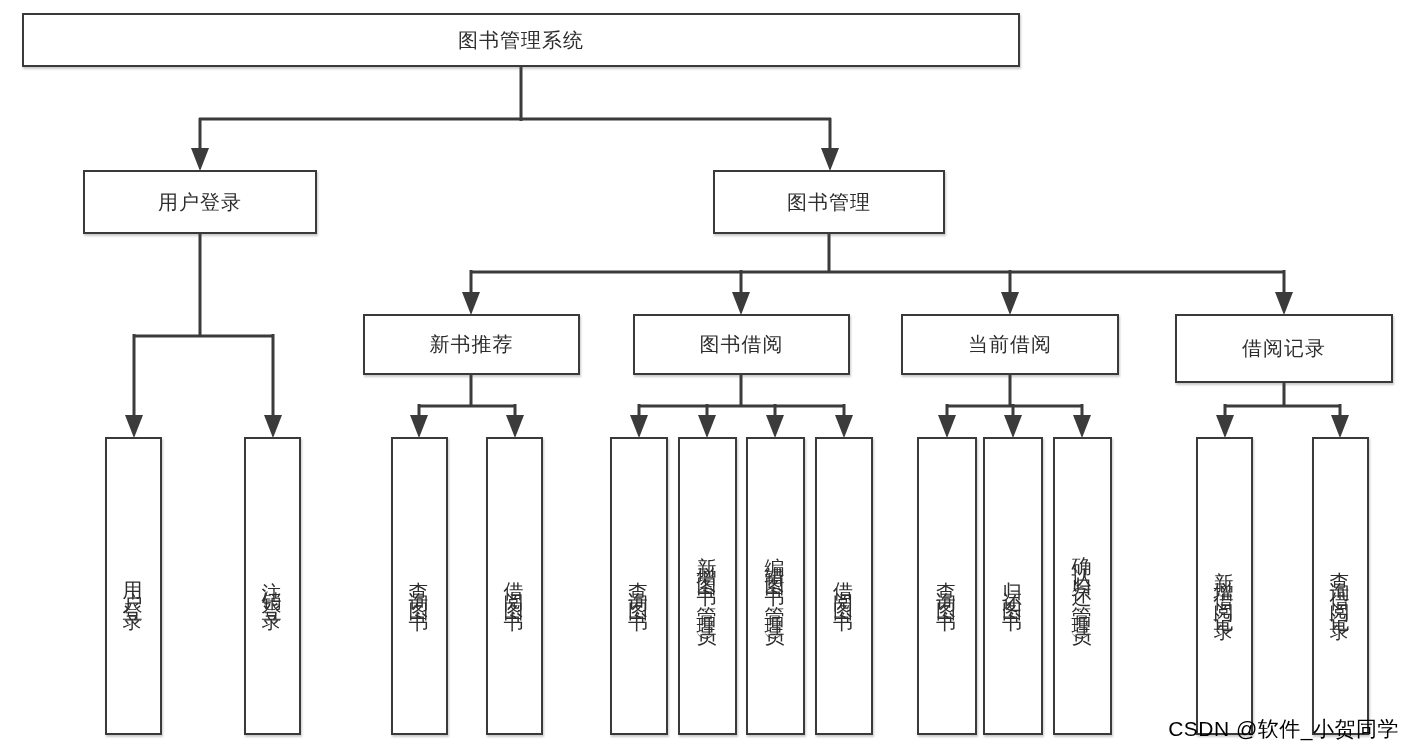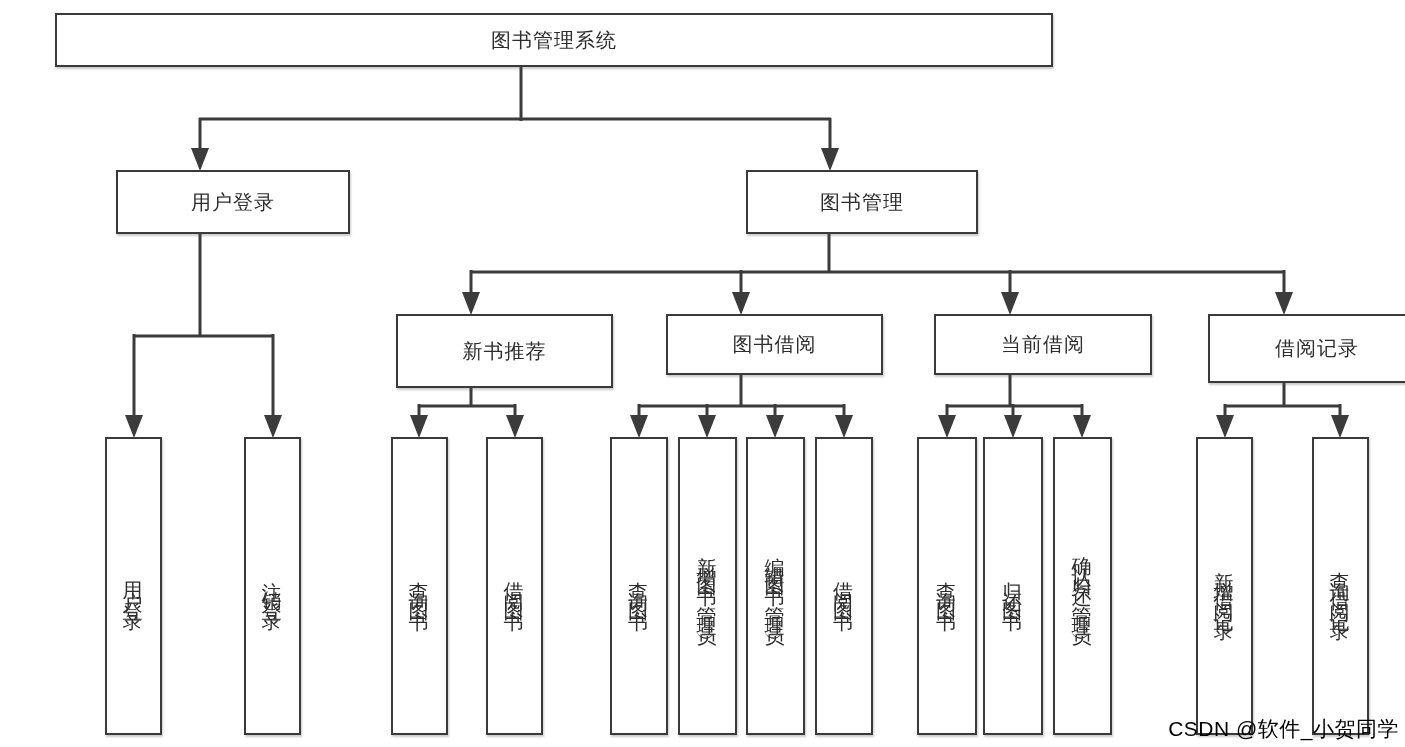--- a/index.html
+++ b/index.html
@@ -7,21 +7,21 @@
     position:relative;width:1405px;height:747px;background:#ffffff;
     font-family:"Liberation Sans","DejaVu Sans",sans-serif;overflow:hidden;
   }
   .lines{position:absolute;left:0;top:0;width:1405px;height:747px;}
   .hbox{
     position:absolute;box-sizing:border-box;
     border:2px solid #3a3a3a;background:#ffffff;
     display:flex;align-items:center;justify-content:center;
     font-size:20px;color:#2d2d2d;letter-spacing:1px;
     box-shadow:1px 2px 2px rgba(80,80,80,0.30);
-    z-index:2;white-space:nowrap;margin-left:33px;
+    z-index:2;white-space:nowrap;
   }
   .vbox{
     position:absolute;box-sizing:border-box;top:437px;height:298px;
     border:2px solid #3a3a3a;background:#ffffff;
     display:flex;align-items:center;justify-content:center;
     writing-mode:vertical-lr;text-orientation:mixed;
     font-size:20px;letter-spacing:10px;color:#2d2d2d;
     box-shadow:1px 2px 2px rgba(80,80,80,0.30);
     z-index:2;
   }
@@ -73,21 +73,21 @@
       <polygon points="1216,415 1234,415 1225,438"></polygon>
       <polygon points="1331,415 1349,415 1340,438"></polygon>
     </g>
   </svg>
 
   <div class="hbox" style="left:22px;top:13px;width:998px;height:54px;">图书管理系统</div>
 
   <div class="hbox" style="left:83px;top:170px;width:234px;height:64px;">用户登录</div>
   <div class="hbox" style="left:713px;top:170px;width:232px;height:64px;">图书管理</div>
 
-  <div class="hbox" style="left:363px;top:314px;width:217px;height:74px;">新书推荐</div>
+  <div class="hbox" style="left:363px;top:314px;width:217px;height:61px;">新书推荐</div>
   <div class="hbox" style="left:901px;top:314px;width:218px;height:61px;">当前借阅</div>
   <div class="hbox" style="left:633px;top:314px;width:217px;height:61px;">图书借阅</div>
   <div class="hbox" style="left:1175px;top:314px;width:218px;height:69px;">借阅记录</div>
 
   <div class="vbox" style="left:105px;width:57px;">用户登录</div>
   <div class="vbox" style="left:244px;width:57px;">注销登录</div>
 
   <div class="vbox" style="left:391px;width:57px;">查询图书</div>
   <div class="vbox" style="left:486px;width:57px;">借阅图书</div>
 

